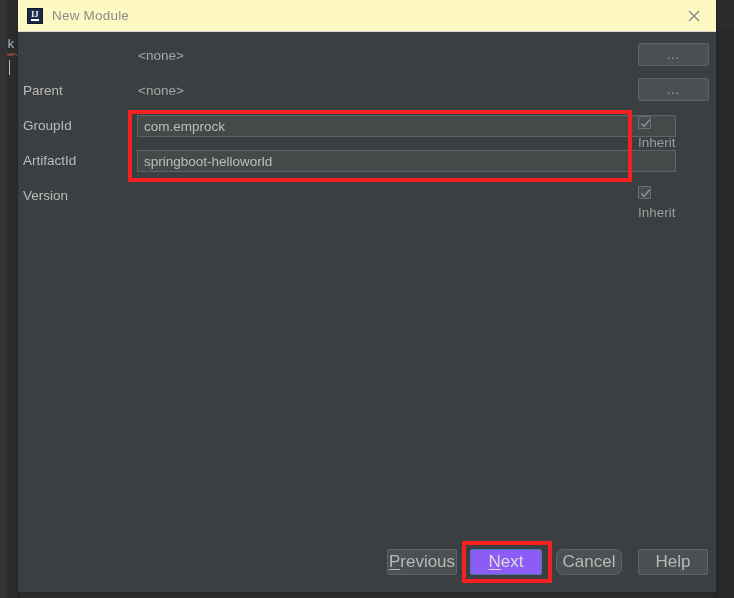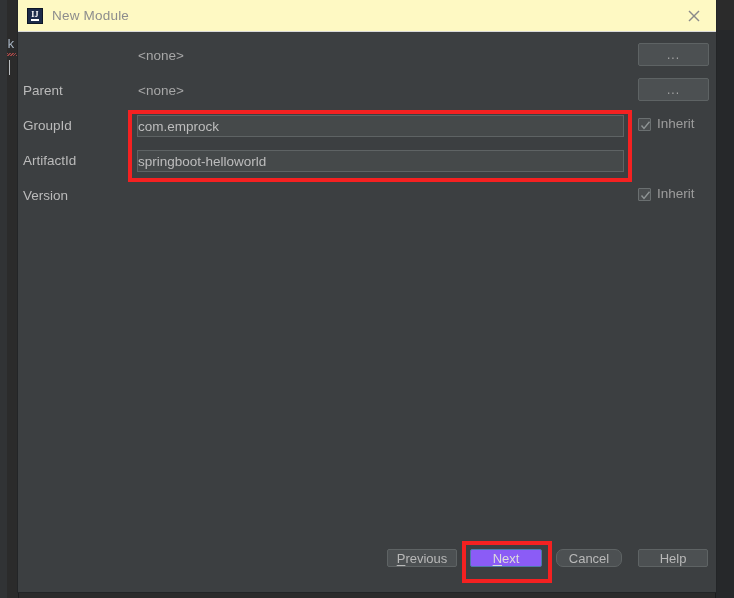--- a/index.html
+++ b/index.html
@@ -169,29 +169,29 @@
     top: 0;
     line-height: 22px;
     font-size: 13.5px;
     color: #a7a7a7;
     white-space: nowrap;
   }
   .text-input {
     position: absolute;
     left: 119px;
     top: 0;
-    width: 487px;
+    width: 539px;
     height: 22px;
     box-sizing: border-box;
     background: #45494a;
     border: 1px solid #5e6364;
     color: #bdbdbd;
     font-family: "Liberation Sans", sans-serif;
     font-size: 13.5px;
-    padding: 0 0;
+    padding: 0 6px;
     line-height: 20px;
     outline: none;
   }
   .text-input::placeholder { color: #7a7f80; }
 
   .dots-button {
     position: absolute;
     left: 620px;
     top: 0;
     width: 71px;
@@ -208,23 +208,24 @@
     justify-content: center;
     cursor: pointer;
     font-family: "Liberation Sans", sans-serif;
   }
 
   .inherit-group {
     position: absolute;
     left: 620px;
     top: 1px;
     display: flex;
-    align-items: flex-end;
+    align-items: flex-start;
     gap: 6px;
     cursor: default;
+    flex-direction: column;
   }
   .checkbox {
     width: 13px;
     height: 13px;
     box-sizing: border-box;
     background: #4a4d4f;
     border: 1px solid #6a6f70;
     border-radius: 1px;
     position: relative;
     flex: none;
@@ -252,28 +253,28 @@
   .footer {
     position: absolute;
     left: 0;
     bottom: 0;
     width: 698px;
     height: 58px;
   }
   .btn {
     position: absolute;
     top: 14px;
-    height: 18px;
+    height: 26px;
     box-sizing: border-box;
     background: #4c5052;
     border: 1px solid #5e6364;
     border-radius: 2px;
     color: #b8b8b8;
     font-family: "Liberation Sans", sans-serif;
-    font-size: 13px;
+    font-size: 17px;
     display: flex;
     align-items: center;
     justify-content: center;
     cursor: pointer;
     white-space: nowrap;
   }
   .btn.primary {
     background: #8b5cf6;
     border: 1px solid #4c7ba8;
     color: #dcdcdc;

